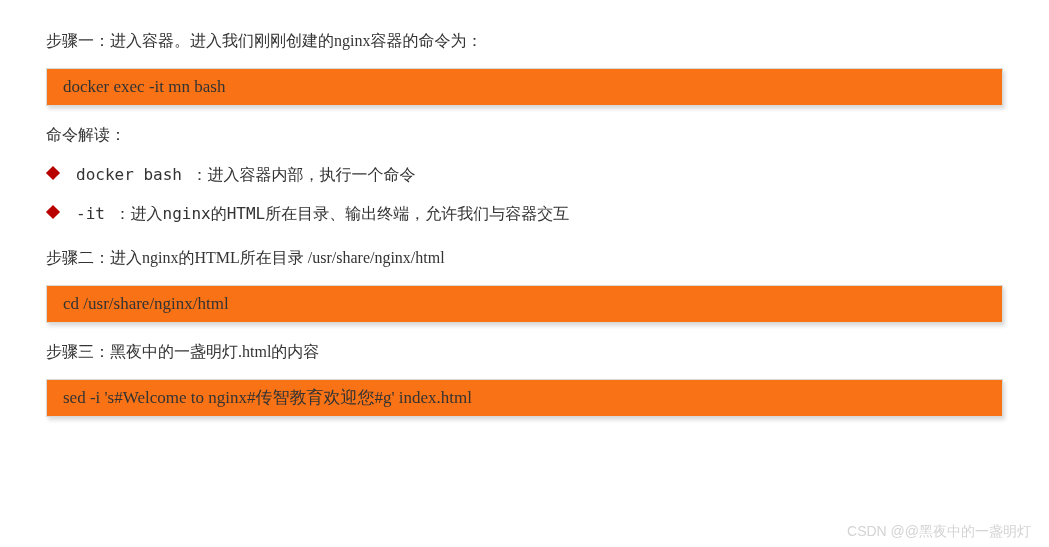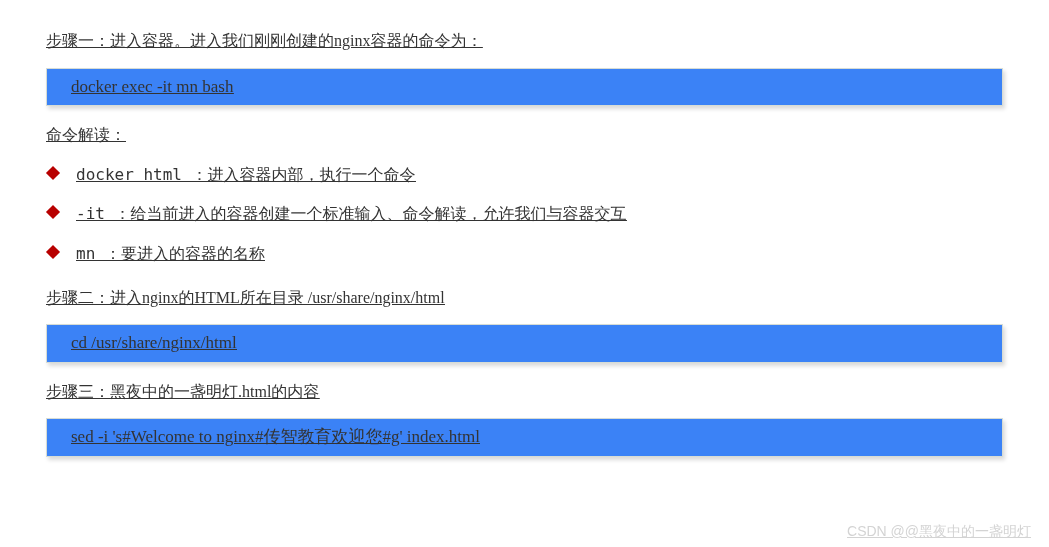--- a/index.html
+++ b/index.html
@@ -1,34 +1,34 @@
 <!DOCTYPE html>
 <html><head>
   <meta charset="utf-8">
   <style>
-    * { margin: 0; padding: 0; box-sizing: border-box; text-decoration: underline; }
+    * { margin: 0; padding: 0; box-sizing: border-box; }
     body {
       width: 1049px;
       height: 547px;
       background: #ffffff;
       font-family: "SimSun", "宋体", serif;
       font-size: 16px;
       color: #333;
       padding: 28px 46px 0 46px;
       position: relative;
     }
     .step-line {
       margin-bottom: 14px;
       line-height: 1.6;
     }
     .code-block {
-      background: #3b82f6;
+      background: #f97316;
       border: 1px solid #d6dcd5;
       box-shadow: 2px 3px 4px rgba(0,0,0,0.15);
-      padding: 6px 24px;
+      padding: 6px 16px;
       font-family: "Segoe Script", "Comic Sans MS", cursive;
       font-size: 17px;
       margin-bottom: 16px;
       line-height: 1.45;
     }
     .bullet-list {
       list-style: none;
       margin: 10px 0 18px 0;
     }
     .bullet-list li {
@@ -62,23 +62,22 @@
 </head>
 <body>
 
 <div class="step-line">步骤一：进入容器。进入我们刚刚创建的nginx容器的命令为：</div>
 
 <div class="code-block">docker exec -it mn bash</div>
 
 <div class="step-line">命令解读：</div>
 
 <ul class="bullet-list">
-  <li>docker html ：进入容器内部，执行一个命令</li>
-  <li>-it ：给当前进入的容器创建一个标准输入、命令解读，允许我们与容器交互</li>
-  <li>mn ：要进入的容器的名称</li>
+  <li>docker bash ：进入容器内部，执行一个命令</li>
+  <li>-it ：进入nginx的HTML所在目录、输出终端，允许我们与容器交互</li>
 </ul>
 
 <div class="step-line">步骤二：进入nginx的HTML所在目录 /usr/share/nginx/html</div>
 
 <div class="code-block">cd /usr/share/nginx/html</div>
 
 <div class="step-line">步骤三：黑夜中的一盏明灯.html的内容</div>
 
 <div class="code-block">
   <div>sed -i 's#Welcome to nginx#传智教育欢迎您#g' index.html</div>

